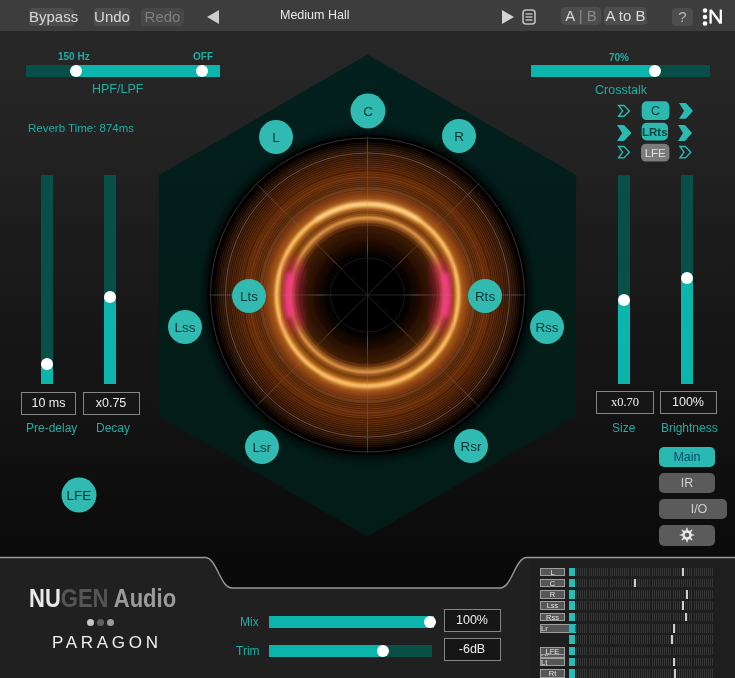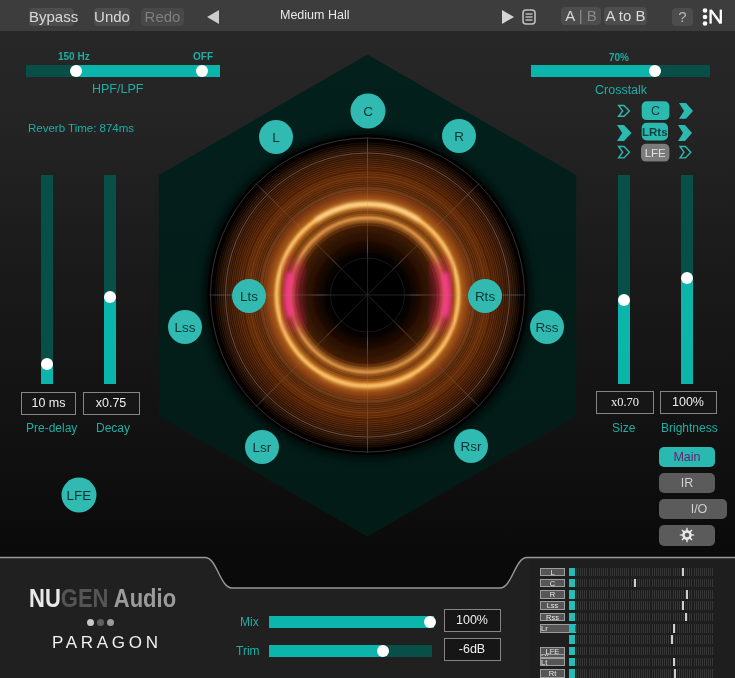--- a/index.html
+++ b/index.html
@@ -250,21 +250,21 @@
   <div class="abs" style="left:617.5px;top:299.5px;width:12px;height:84px;background:#0cb5ac;"></div>
   <div class="abs" style="left:617.5px;top:293.5px;width:12px;height:12px;border-radius:50%;background:#fff;"></div>
   <div class="abs" style="left:680.5px;top:174.5px;width:12px;height:209px;background:#084f48;"></div>
   <div class="abs" style="left:680.5px;top:277.5px;width:12px;height:106px;background:#0cb5ac;"></div>
   <div class="abs" style="left:680.5px;top:271.5px;width:12px;height:12px;border-radius:50%;background:#fff;"></div>
   <div class="vbox" style="left:596px;top:391px;width:56px;height:21px;line-height:21px;font-family:Liberation Serif, serif;">x0.70</div>
   <div class="vbox" style="left:659.5px;top:391px;width:55px;height:21px;line-height:21px;">100%</div>
   <div class="vlabel" style="left:612px;top:421px;">Size</div>
   <div class="vlabel" style="left:661px;top:421px;">Brightness</div>
 
-  <div class="grybtn" style="top:446.5px;background:#29b9b0;color:#701a75;">Main</div>
+  <div class="grybtn" style="top:446.5px;background:#29b9b0;color:#0c4a6e;">Main</div>
   <div class="grybtn" style="top:472.5px;">IR</div>
   <div class="grybtn" style="top:499px;padding-left:12px;">I/O</div>
   <div class="grybtn" style="top:524.5px;height:21px;">
     <svg width="16" height="16" viewBox="0 0 16 16" style="margin-top:2.5px;">
       <path fill="#e8e8e8" fill-rule="evenodd" d="M6.16 3.57 L7.17 3.27 L7.43 0.72 L8.57 0.72 L8.83 3.27 L9.84 3.57 L10.75 4.07 L12.74 2.45 L13.55 3.26 L11.93 5.25 L12.43 6.16 L12.73 7.17 L15.28 7.43 L15.28 8.57 L12.73 8.83 L12.43 9.84 L11.93 10.75 L13.55 12.74 L12.74 13.55 L10.75 11.93 L9.84 12.43 L8.83 12.73 L8.57 15.28 L7.43 15.28 L7.17 12.73 L6.16 12.43 L5.25 11.93 L3.26 13.55 L2.45 12.74 L4.07 10.75 L3.57 9.84 L3.27 8.83 L0.72 8.57 L0.72 7.43 L3.27 7.17 L3.57 6.16 L4.07 5.25 L2.45 3.26 L3.26 2.45 L5.25 4.07 Z M10.30 8 L9.99 6.85 L9.15 6.01 L8.00 5.70 L6.85 6.01 L6.01 6.85 L5.70 8.00 L6.01 9.15 L6.85 9.99 L8.00 10.30 L9.15 9.99 L9.99 9.15 L10.30 8.00 Z"></path>
     </svg>
   </div>
 
   <svg class="abs" style="left:0;top:548px;" width="735" height="130" viewBox="0 0 735 130">
     <path d="M-2 9.5 H205 C217 9.5 220 40 232 40 H500 C512 40 515 9.5 527 9.5 H737 V132 H-2 Z" fill="#202020" stroke="#989898" stroke-width="1.4"></path>

